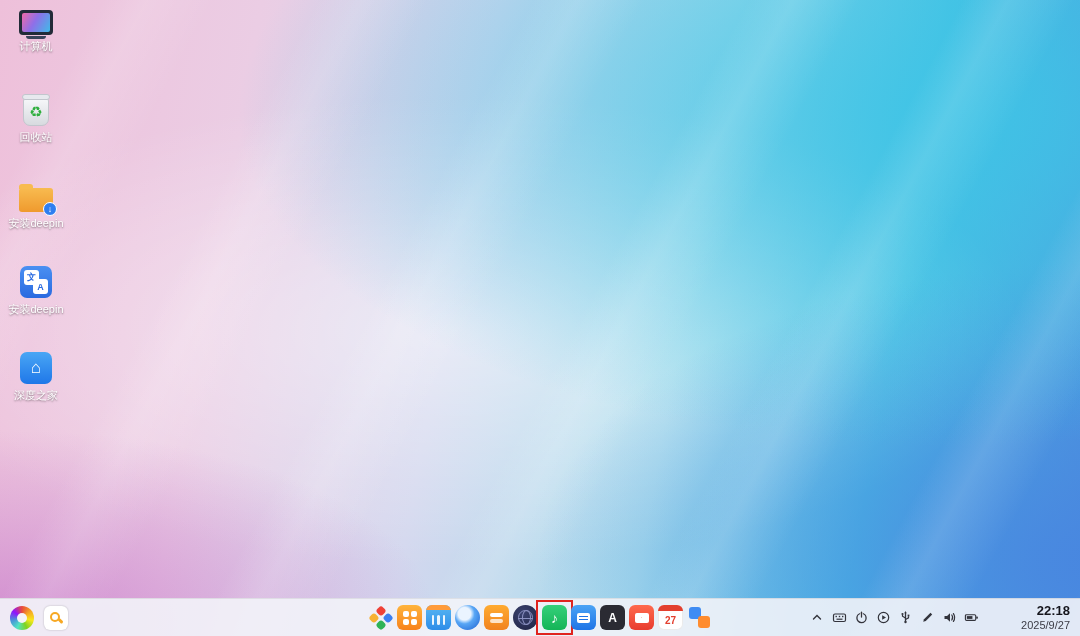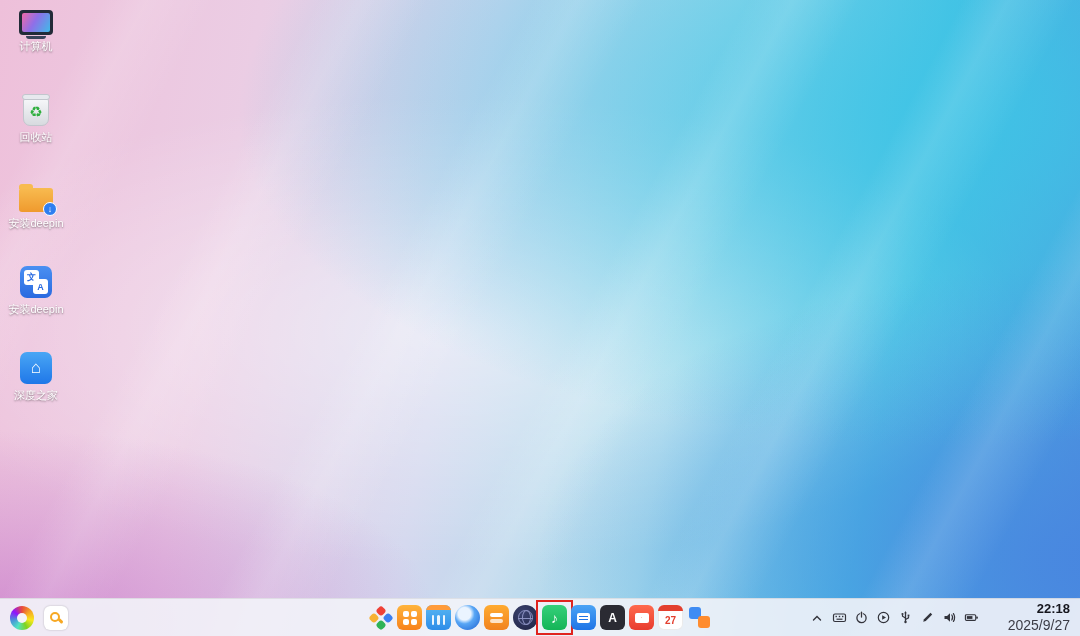--- a/index.html
+++ b/index.html
@@ -115,21 +115,21 @@
   .dk-puzzle .pz2 { position:absolute; right:2px; bottom:2px; width:12px; height:12px; background:#ff8c2e; border-radius:3px; }
 
   .annotated::after { content:""; position:absolute; inset:-4px -5px; border:2px solid #e0241f; pointer-events:none; }
 
   .tb-right { margin-left:auto; display:flex; align-items:center; gap:7px; padding-right:10px; }
   .tray-ic { width:15px; height:15px; display:flex; align-items:center; justify-content:center; }
   .tray-ic svg { display:block; }
 
   .clock { display:flex; flex-direction:column; align-items:flex-end; line-height:1.15; margin-left:3px; }
   .clock .t { font-size:13px; font-weight:bold; color:#15151c;margin-left:48px; }
-  .clock .d { font-size:14px; color:#3c3c46; }
+  .clock .d { font-size:11px; color:#3c3c46; }
 </style>
 </head>
 <body>
 
 <div class="wallpaper"></div>
 
 <div class="desk-icon" style="left:4px; top:10px;">
   <div class="ic-computer">
       <div class="screen"></div>
     </div>

